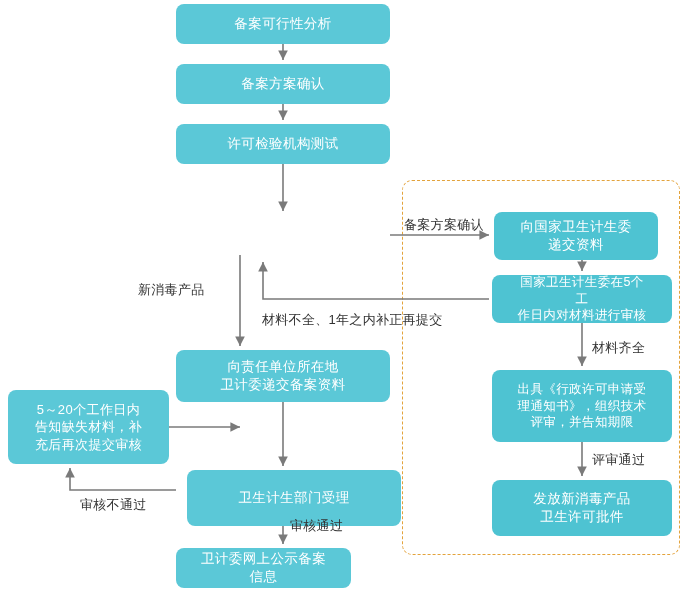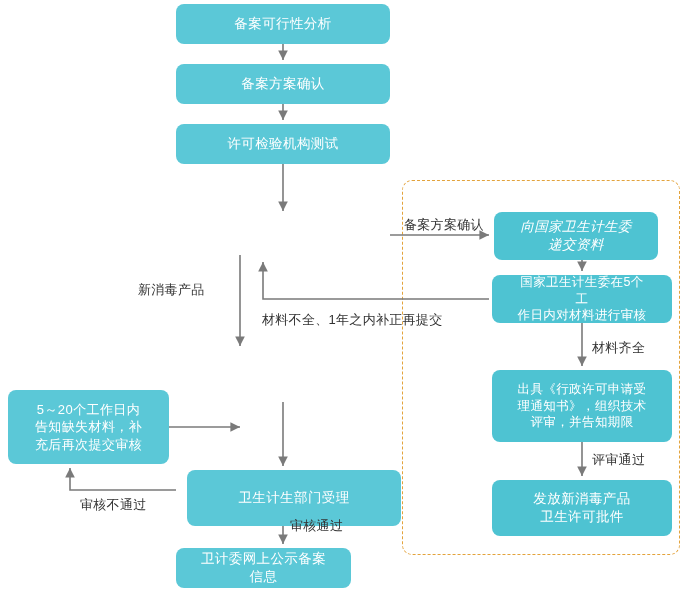--- a/index.html
+++ b/index.html
@@ -104,30 +104,32 @@
     </g>
   </svg>
 
   <div class="node main" style="left:176px; top:4px; width:214px; height:40px;">备案可行性分析</div>
 
   <div class="node main" style="left:176px; top:64px; width:214px; height:40px;">备案方案确认</div>
 
   <div class="node main" style="left:176px; top:124px; width:214px; height:40px;">许可检验机构测试</div>
 
 
+  <div class="node main" style="left:176px; top:350px; width:214px; height:52px;">向责任单位所在地
+卫计委递交备案资料</div>
 
   <div class="node main" style="left:187px; top:470px; width:214px; height:56px;">卫生计生部门受理</div>
 
   <div class="node main" style="left:176px; top:548px; width:175px; height:40px;">卫计委网上公示备案信息</div>
 
   <div class="node main" style="left:8px; top:390px; width:161px; height:74px; font-size:13px;">5～20个工作日内
 告知缺失材料，补
 充后再次提交审核</div>
 
-  <div class="node right" style="left:494px; top:212px; width:164px; height:48px;font-style:italic;">向国家卫生计生委
+  <div class="node right" style="left:494px; top:212px; width:164px; height:48px;">向国家卫生计生委
 递交资料</div>
 
   <div class="node right" style="left:492px; top:275px; width:180px; height:48px; font-size:12.5px;">国家卫生计生委在5个工
 作日内对材料进行审核</div>
 
   <div class="node right" style="left:492px; top:370px; width:180px; height:72px; font-size:12.5px;">出具《行政许可申请受
 理通知书》，组织技术
 评审，并告知期限</div>
 
   <div class="node right" style="left:492px; top:480px; width:180px; height:56px;">发放新消毒产品

